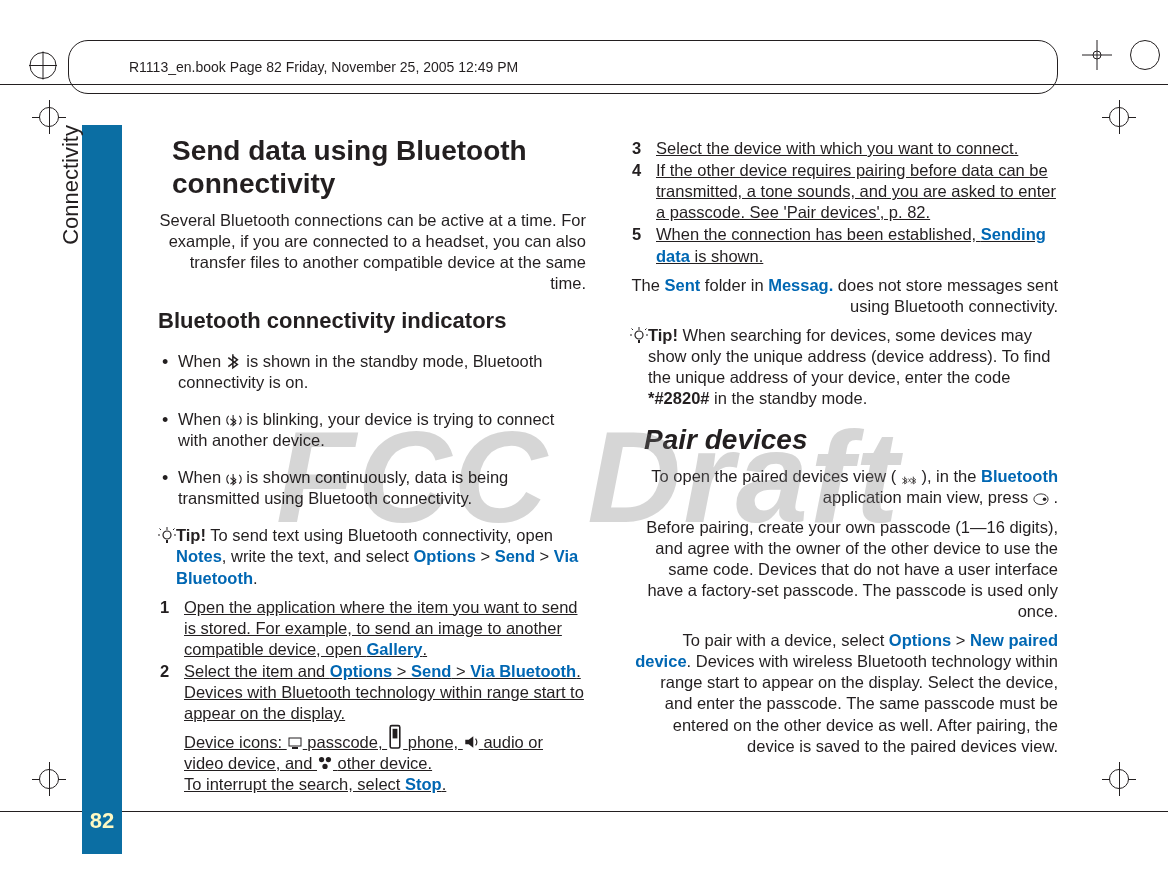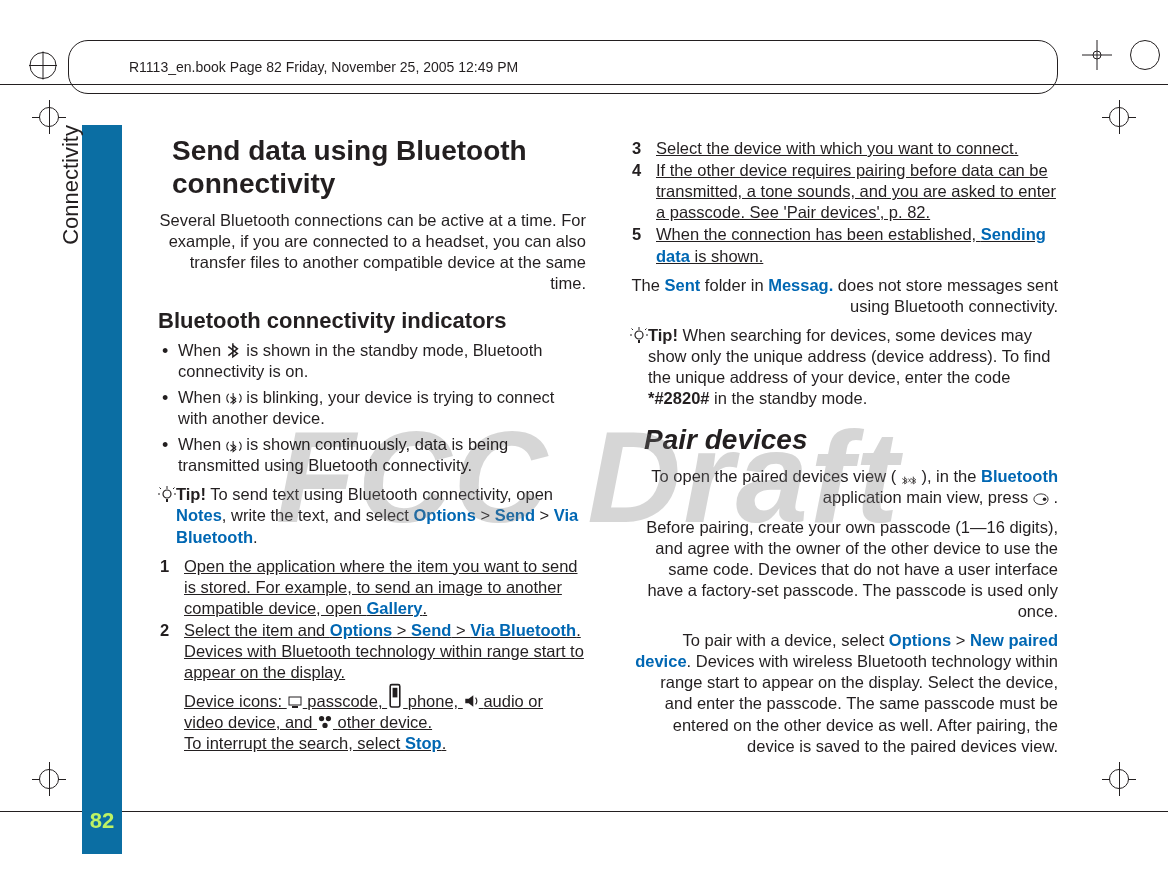--- a/index.html
+++ b/index.html
@@ -100,21 +100,21 @@
     transform: rotate(180deg);
     font-size: 22px;
     color: #231f20;
     padding-top: 10px;
   }
   .band .page-num {
     position: absolute;
     bottom: 20px;
     left: 0; right: 0;
     text-align: center;
-    color: #bef264;
+    color: #fef9c3;
     font-size: 22px;
     font-weight: 600;
   }
 
   
   .page {
     position: absolute;
     left: 158px;
     top: 134px;
     width: 900px;
@@ -132,21 +132,21 @@
     line-height: 1.18;
   }
   h3.sub {
     font-size: 22px;
     font-weight: 700;
     margin: 12px 0 4px 0;
   }
   .para { margin: 8px 0; text-align: right; }
   .blue { color: #0067b3; font-weight: 600; }
   .bullets { margin: 4px 0; padding: 0; list-style: none; }
-  .bullets li { position: relative; padding-left: 20px; margin: 5px 0; }
+  .bullets li { position: relative; padding-left: 20px; margin: 16px 0; }
   .bullets li::before {
     content: "•";
     position: absolute;
     left: 4px;
     top: 0;
     font-size: 18px;
   }
   .numlist { margin: 4px 0; padding: 0; list-style: none; counter-reset: n; }
   .numlist li { position: relative; padding-left: 26px; margin: 1px 0; text-decoration: underline; }
   .numlist li::before {

